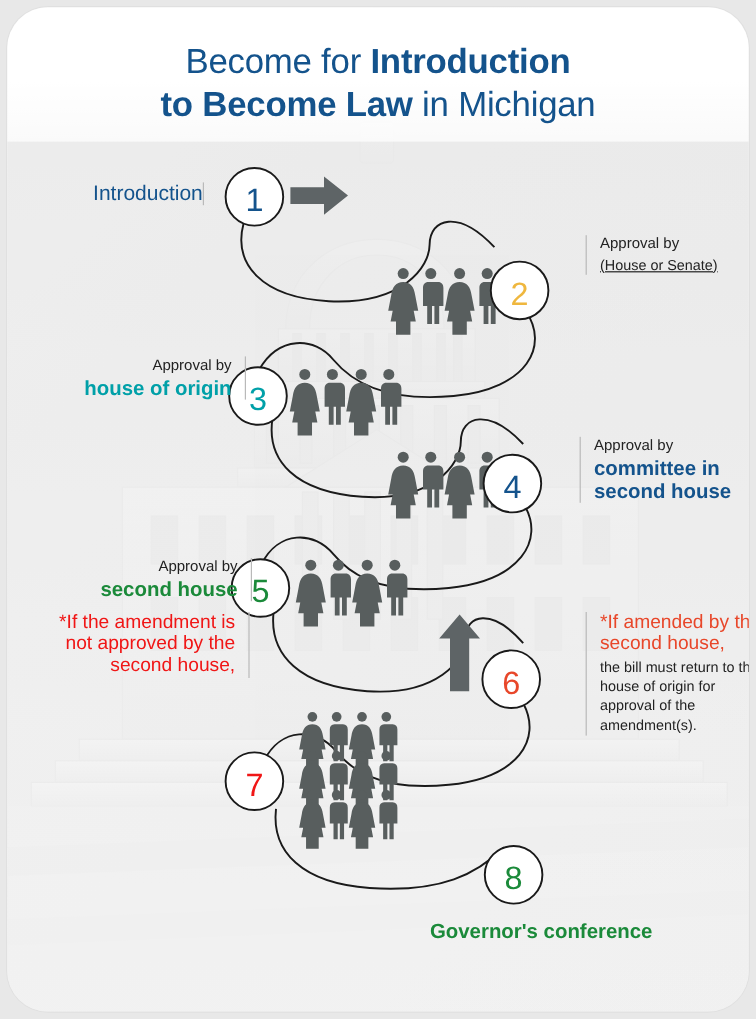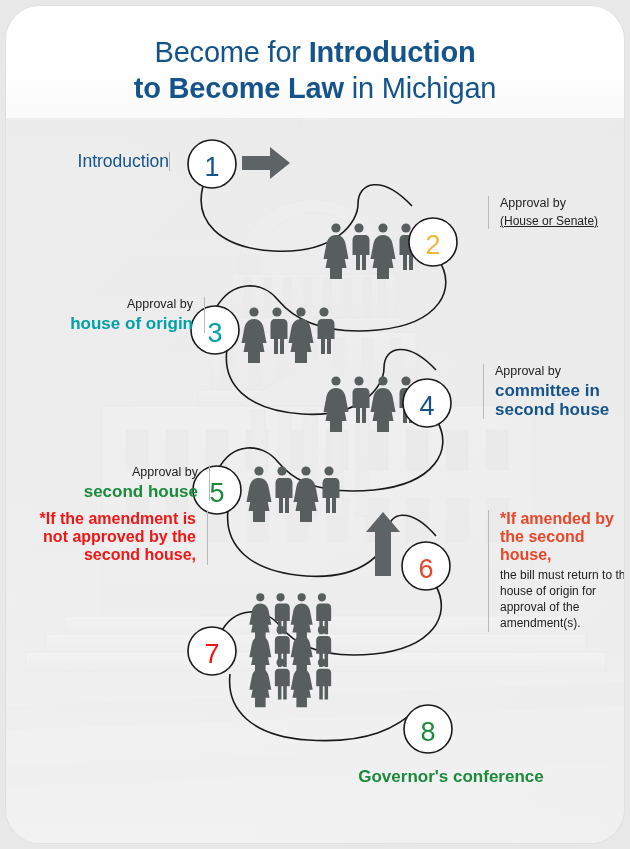--- a/index.html
+++ b/index.html
@@ -34,21 +34,21 @@
   
   #flow { position:absolute; left:0; top:0; width:618px; height:837px; }
   
   .lbl { position:absolute;margin-left:24px; }
   .lbl-r { text-align:left; padding-left:11px; border-left:1px solid #b9b9b9; }
   .lbl-l { text-align:right; padding-right:11px; border-right:1px solid #b9b9b9; }
   .pre { font-size:12.5px; color:#222; line-height:1.25; font-weight:400; }
   .big { font-size:17px; font-weight:bold; line-height:1.14; }
   .sub { font-size:12px; color:#222; line-height:1.25; }
   .body-txt { font-size:12px; color:#222; line-height:1.33; }
-  .red-head { font-size:16px; font-weight:bold; line-height:1.14; }
+  .red-head { font-size:16px; font-weight:normal; line-height:1.14; }
   #intro-label {
     position:absolute; left:44px; top:146px; width:120px;
     text-align:right; padding-right:0; border-right:1px solid #b9b9b9;
     color:#14538c; font-size:17.5px; font-weight:normal; line-height:1.1;
   }
   #gov-label {
     position:absolute; left:300px; top:761px; width:290px;
     text-align:center; color:#1b8a3a; font-size:17px; font-weight:bold;
   }
 </style>

